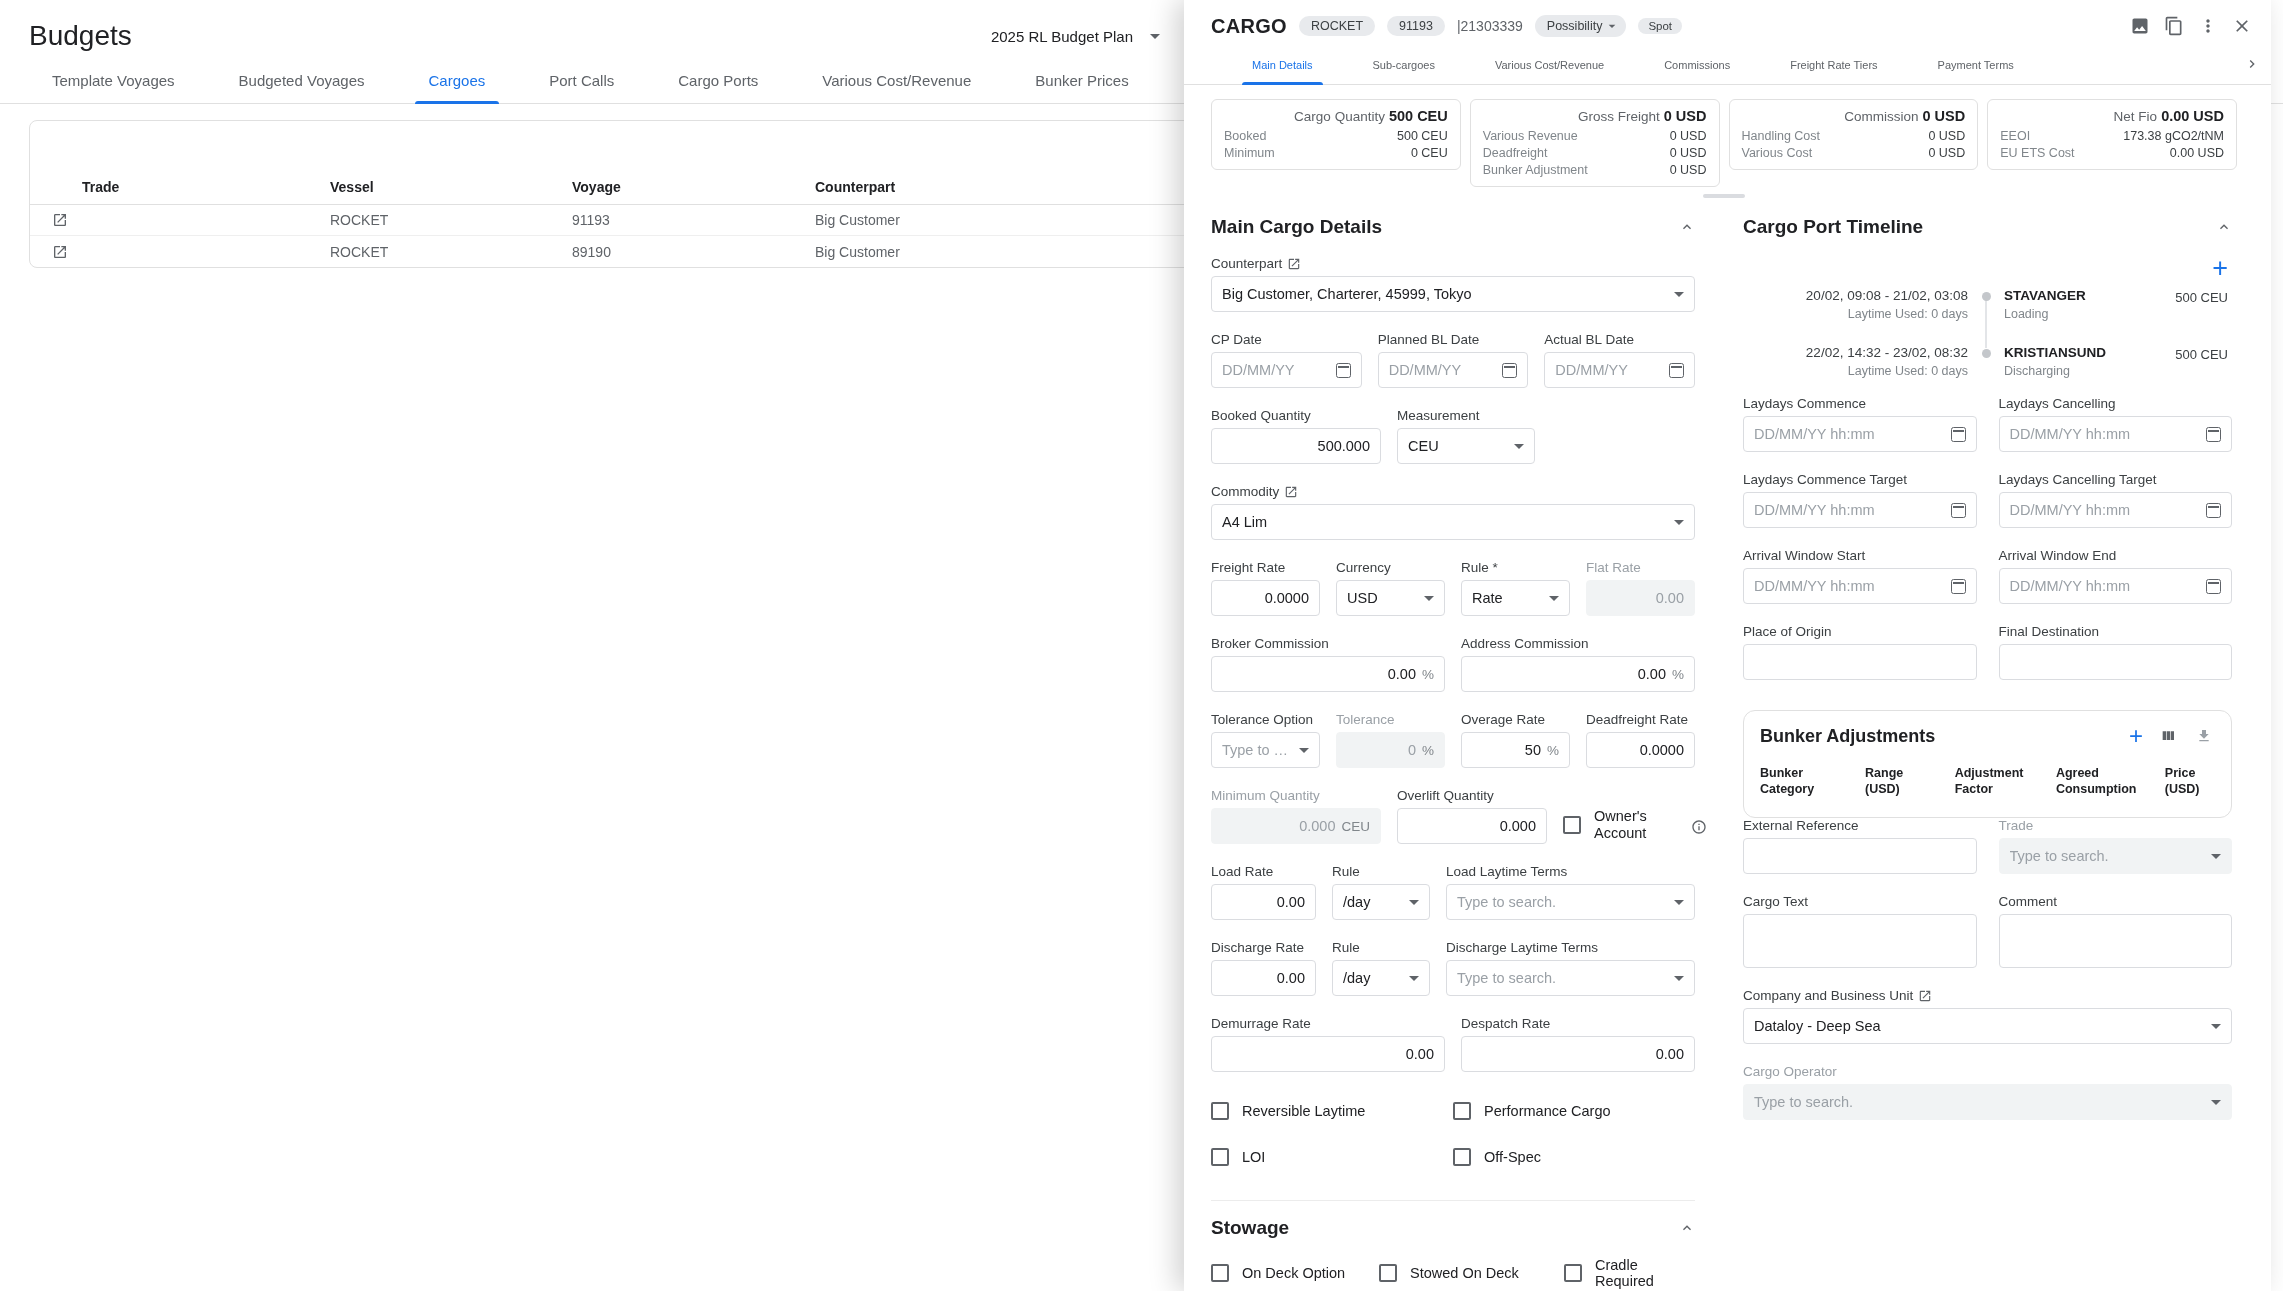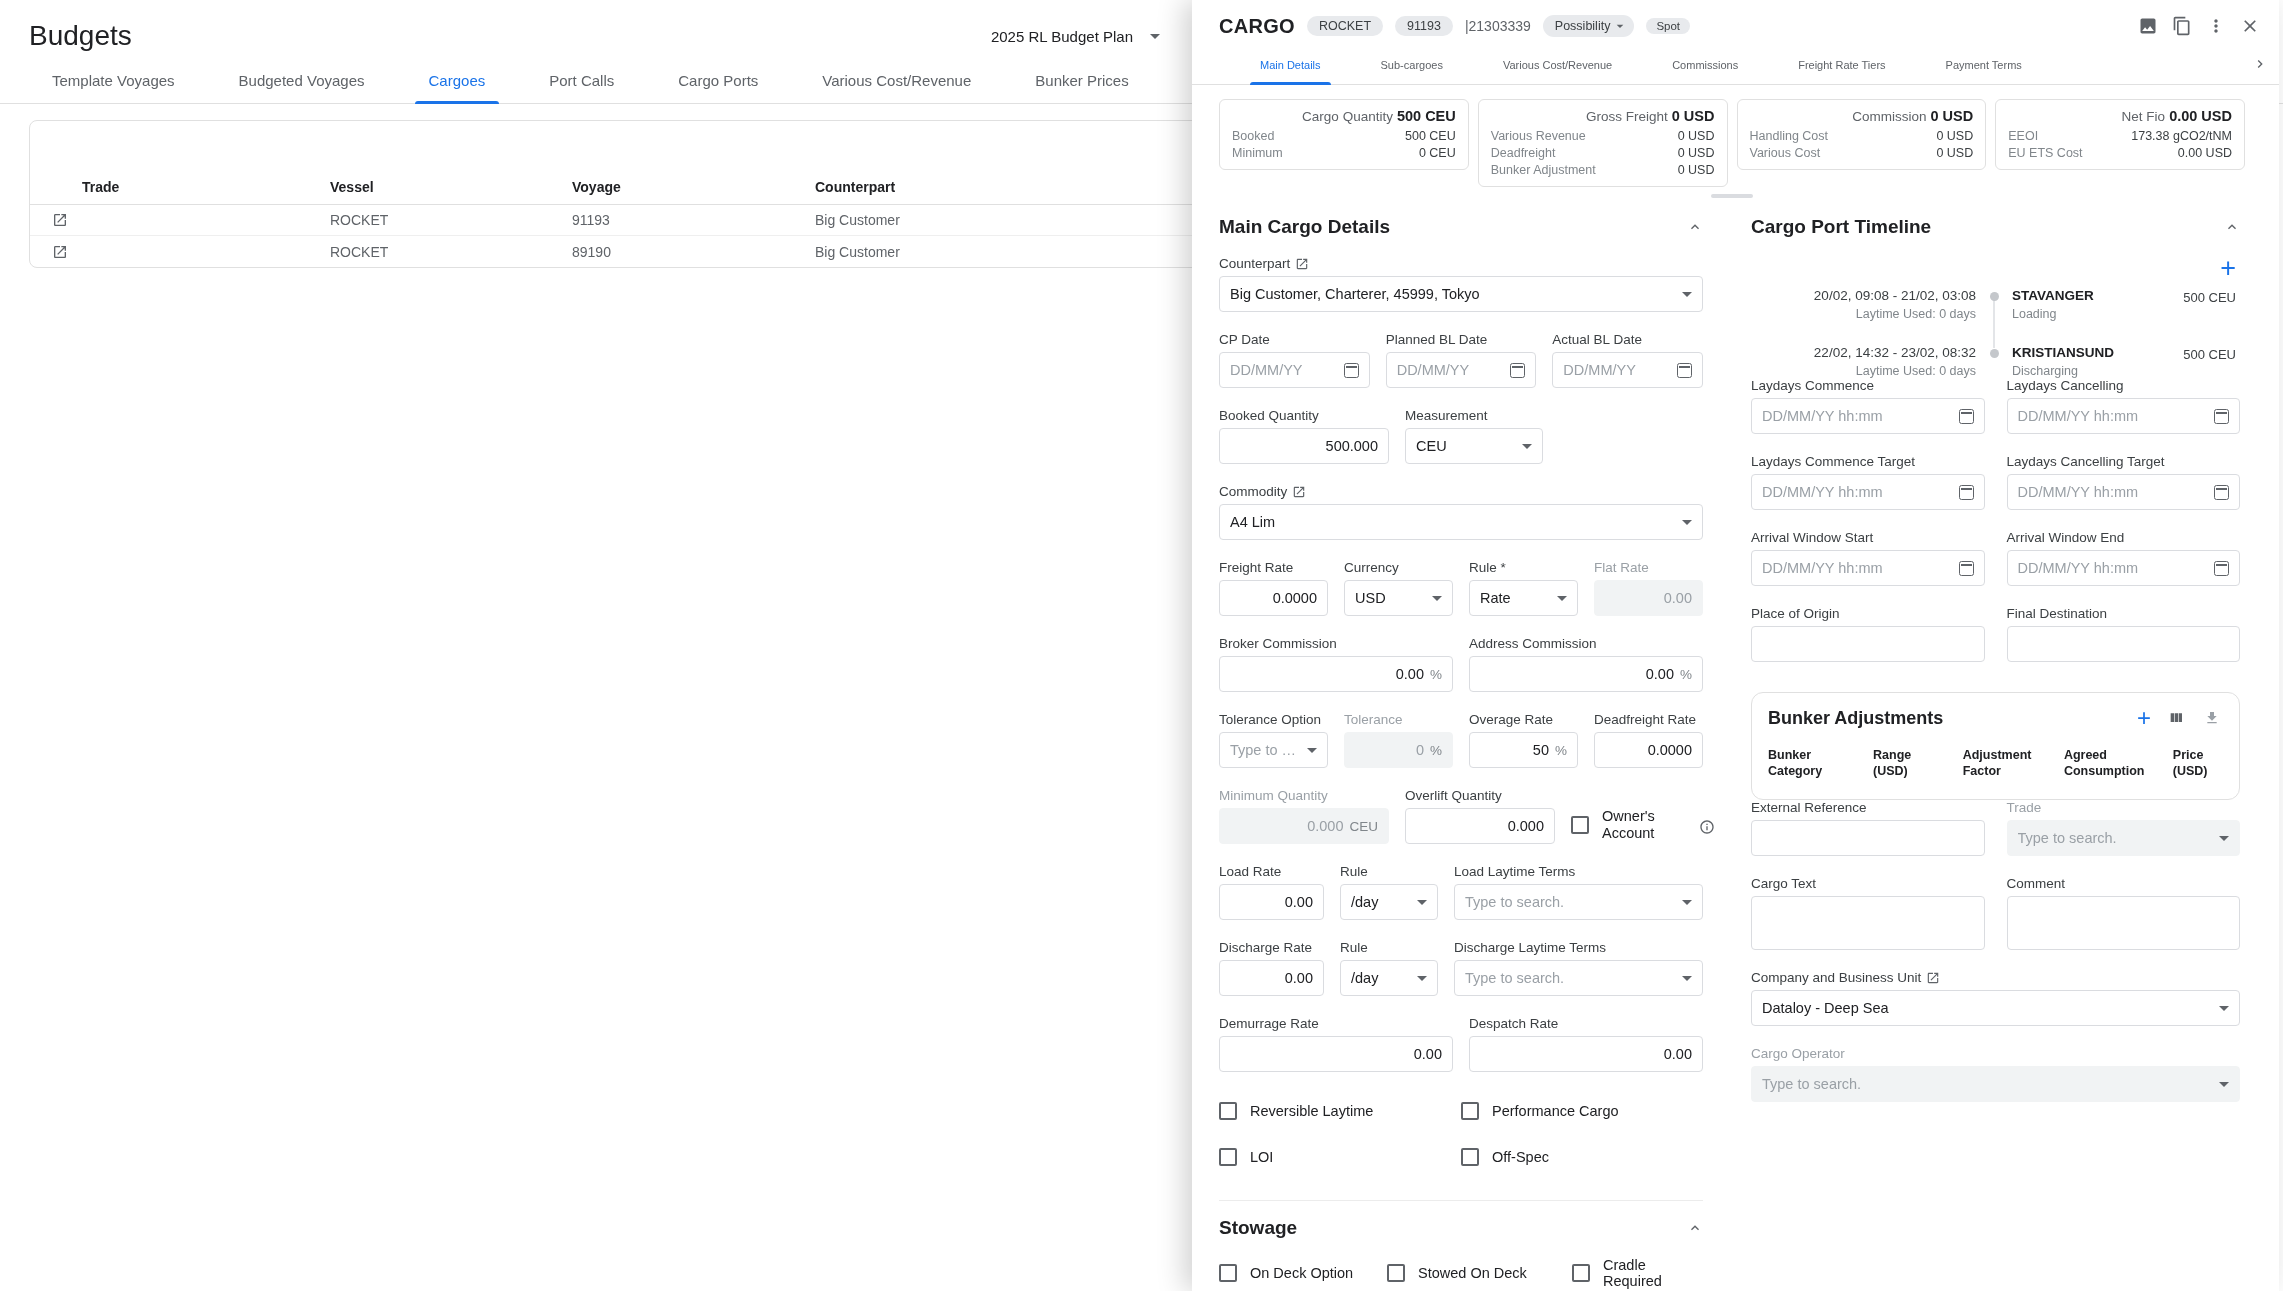--- a/index.html
+++ b/index.html
@@ -22,21 +22,21 @@
 .ltab.active{color:var(--accent);font-weight:500}
 .ltab.active::after{content:"";position:absolute;left:-10px;right:-10px;bottom:-1px;height:3px;background:var(--accent);border-radius:3px 3px 0 0}
 .table-card{margin:16px 29px 0;width:2225px;border:1px solid var(--line);border-radius:8px;padding-top:48px;background:#fff}
 .tbl-head,.tbl-row{display:grid;grid-template-columns:44px 248px 242px 243px 1fr;align-items:center;padding:0 8px}
 .tbl-head{font-weight:700;font-size:14px;min-height:36px;border-bottom:1px solid var(--line)}
 .tbl-row{font-size:14px;color:var(--sub);min-height:31px;border-bottom:1px solid #efefef;cursor:pointer}
 .tbl-row:last-child{border-bottom:none}
 .cell-icon{display:flex;justify-content:center}
 
 
-.panel{position:absolute;top:0;right:4px;width:1087px;height:1291px;background:#fff;box-shadow:-8px 0 26px rgba(0,0,0,.18);display:flex;flex-direction:column;z-index:5}
+.panel{position:absolute;top:0;right:12px;width:1087px;height:1291px;background:#fff;box-shadow:-8px 0 26px rgba(0,0,0,.18);display:flex;flex-direction:column;z-index:5}
 .p-header{display:flex;align-items:center;gap:12px;padding:13px 16px 4px 27px}
 .p-title{font-size:20px;font-weight:700;letter-spacing:.3px}
 .chip{background:#e8eaed;border-radius:12px;padding:3px 12px;font-size:12.5px;color:#3c4043;white-space:nowrap}
 .chip.small{font-size:11.5px;padding:2px 10px}
 .chip.dd{display:inline-flex;align-items:center;gap:2px;cursor:pointer;padding-right:6px}
 .p-ref{color:var(--sub);font-size:14px}
 .p-actions{margin-left:auto;display:flex;align-items:center;gap:8px}
 .p-tabs{display:flex;gap:56px;padding-left:66px;align-items:flex-end;height:42px;border-bottom:1px solid var(--line);position:relative}
 .ptab{font-size:11px;color:var(--sub);padding:0 2px 13px;cursor:pointer;position:relative;white-space:nowrap}
 .ptab.active{color:var(--accent);font-weight:500}
@@ -89,21 +89,21 @@
 .chk{display:flex;align-items:center;gap:13px;cursor:pointer}
 .chk-box{width:18px;height:18px;border:2px solid var(--sub);border-radius:2px;flex:none;background:#fff}
 .chk-label{font-size:14.5px;color:var(--txt)}
 .chk-grid{display:grid;grid-template-columns:1fr 1fr;row-gap:28px;margin:30px 0 34px}
 .chk-grid3{display:grid;grid-template-columns:168px 185px 1fr;margin-bottom:26px}
 .chk .wrap{white-space:normal;width:78px;line-height:17px}
 
 
 .tl-add{display:flex;justify-content:flex-end;margin:0 4px 8px 0}
 .plus{color:var(--accent);font-size:27px;font-weight:400;line-height:24px;cursor:pointer}
-.tl-entries{position:relative;}
+.tl-entries{position:relative;margin-bottom:18px}
 .tl-line{position:absolute;left:242px;top:8px;bottom:30px;width:2px;background:#e3e5e8}
 .tl-entry{display:flex;margin-bottom:24px;position:relative}
 .tl-entry:last-child{margin-bottom:0}
 .tl-left{width:225px;text-align:right}
 .tl-dotcol{width:36px;display:flex;justify-content:center;flex:none}
 .tl-dot{width:9px;height:9px;border-radius:50%;background:#c4c7cb;margin-top:4px;position:relative;z-index:1}
 .tl-main{flex:1;display:flex;justify-content:space-between;align-items:flex-start;padding-right:4px}
 .tl-period{font-size:13.5px;color:#3c4043;font-weight:500;white-space:nowrap}
 .tl-sub{font-size:12.5px;color:#80868b;margin-top:4px}
 .tl-port{font-size:13.5px;font-weight:700}

